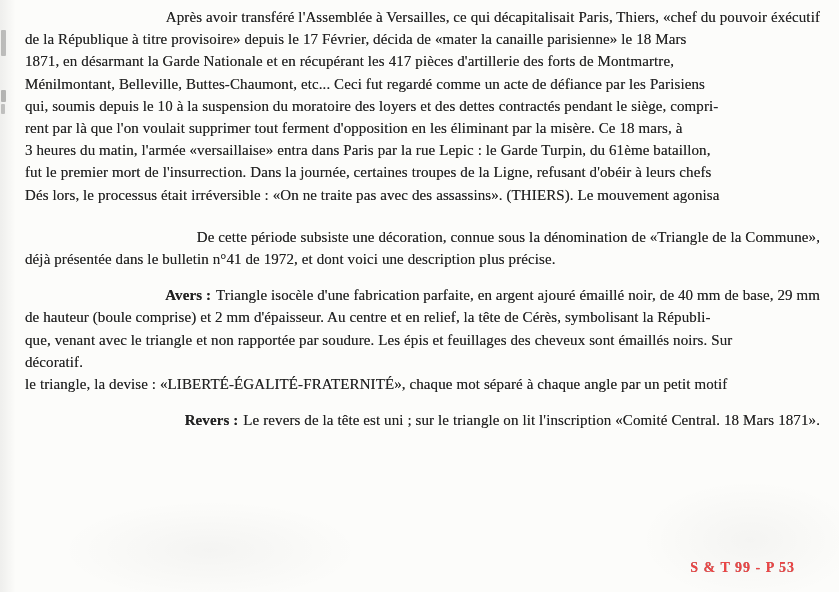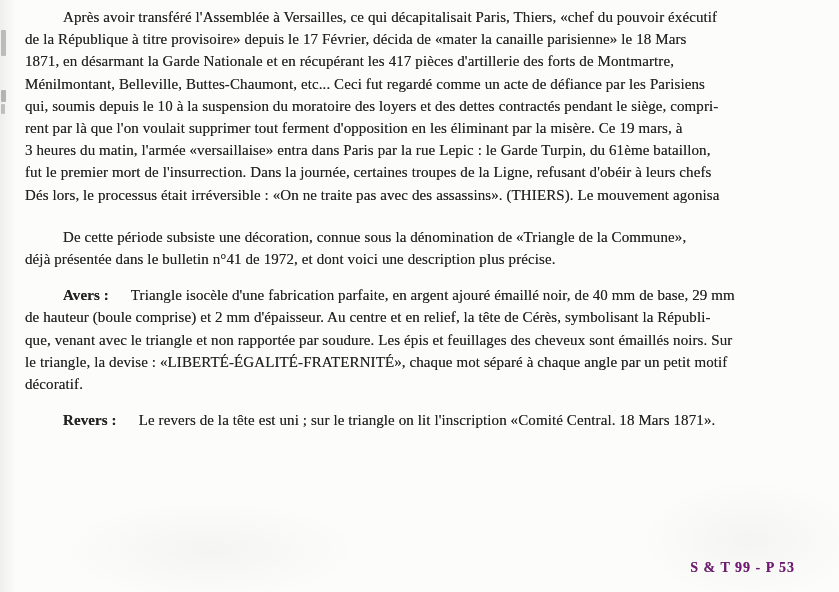--- a/index.html
+++ b/index.html
@@ -36,28 +36,28 @@
     position: absolute; left: 25px; top: 6px; width: 795px;
     font-size: 15px; line-height: 22.2px;
     letter-spacing: 0.1px;
     text-shadow: 0 0 0.5px rgba(20,20,20,0.55);
   }
   .para { margin: 0; }
   .para.p2 { margin-top: 20px; }
   .para.p3 { margin-top: 14px; }
   .para.p4 { margin-top: 14px; }
   .line { white-space: nowrap; }
-  .line.indent { padding-left: 38px; }
-  .lbl { font-weight: bold; margin-right: 22px; }
+  .line.indent { padding-left: 38px; text-align: right; }
+  .lbl { font-weight: bold; margin-right: 5px; }
 
   .footer {
     position: absolute; top: 560px; right: 44px;
     font-size: 14px; font-weight: bold;
     letter-spacing: 1px;
-    color: #701a75;
+    color: #ef4444;
     text-shadow: 0 0 0.5px rgba(20,20,20,0.5);
   }
 </style>
 </head>
 <body>
 
 <div class="page">
   <div class="edge-shade"></div>
   <div class="mark m1"></div>
   <div class="mark m2"></div>
@@ -66,37 +66,37 @@
   <div class="smudge s2"></div>
 
   <div class="doc">
 
     <div class="para p1">
       <div class="line indent">Après avoir transféré l'Assemblée à Versailles, ce qui décapitalisait Paris, Thiers, «chef du pouvoir éxécutif</div>
       <div class="line">de la République à titre provisoire» depuis le 17 Février, décida de «mater la canaille parisienne» le 18 Mars</div>
       <div class="line">1871, en désarmant la Garde Nationale et en récupérant les 417 pièces d'artillerie des forts de Montmartre,</div>
       <div class="line">Ménilmontant, Belleville, Buttes-Chaumont, etc... Ceci fut regardé comme un acte de défiance par les Parisiens</div>
       <div class="line">qui, soumis depuis le 10 à la suspension du moratoire des loyers et des dettes contractés pendant le siège, compri-</div>
-      <div class="line">rent par là que l'on voulait supprimer tout ferment d'opposition en les éliminant par la misère. Ce 19 mars, à</div>
+      <div class="line">rent par là que l'on voulait supprimer tout ferment d'opposition en les éliminant par la misère. Ce 18 mars, à</div>
       <div class="line">3 heures du matin, l'armée «versaillaise» entra dans Paris par la rue Lepic : le Garde Turpin, du 61ème bataillon,</div>
       <div class="line">fut le premier mort de l'insurrection. Dans la journée, certaines troupes de la Ligne, refusant d'obéir à leurs chefs</div>
       <div class="line">Dés lors, le processus était irréversible : «On ne traite pas avec des assassins». (THIERS). Le mouvement agonisa</div>
     </div>
 
     <div class="para p2">
       <div class="line indent">De cette période subsiste une décoration, connue sous la dénomination de «Triangle de la Commune»,</div>
       <div class="line">déjà présentée dans le bulletin n°41 de 1972, et dont voici une description plus précise.</div>
     </div>
 
     <div class="para p3">
       <div class="line indent"><span class="lbl">Avers :</span><span>Triangle isocèle d'une fabrication parfaite, en argent ajouré émaillé noir, de 40 mm de base, 29 mm</span></div>
       <div class="line">de hauteur (boule comprise) et 2 mm d'épaisseur. Au centre et en relief, la tête de Cérès, symbolisant la Républi-</div>
       <div class="line">que, venant avec le triangle et non rapportée par soudure. Les épis et feuillages des cheveux sont émaillés noirs. Sur</div>
+      <div class="line">décoratif.</div>
       <div class="line">le triangle, la devise : «LIBERTÉ-ÉGALITÉ-FRATERNITÉ», chaque mot séparé à chaque angle par un petit motif</div>
-      <div class="line">décoratif.</div>
     </div>
 
     <div class="para p4">
       <div class="line indent"><span class="lbl">Revers :</span><span>Le revers de la tête est uni ; sur le triangle on lit l'inscription «Comité Central. 18 Mars 1871».</span></div>
     </div>
 
   </div>
 
   <div class="footer">S &amp; T 99 - P 53</div>
 </div>

